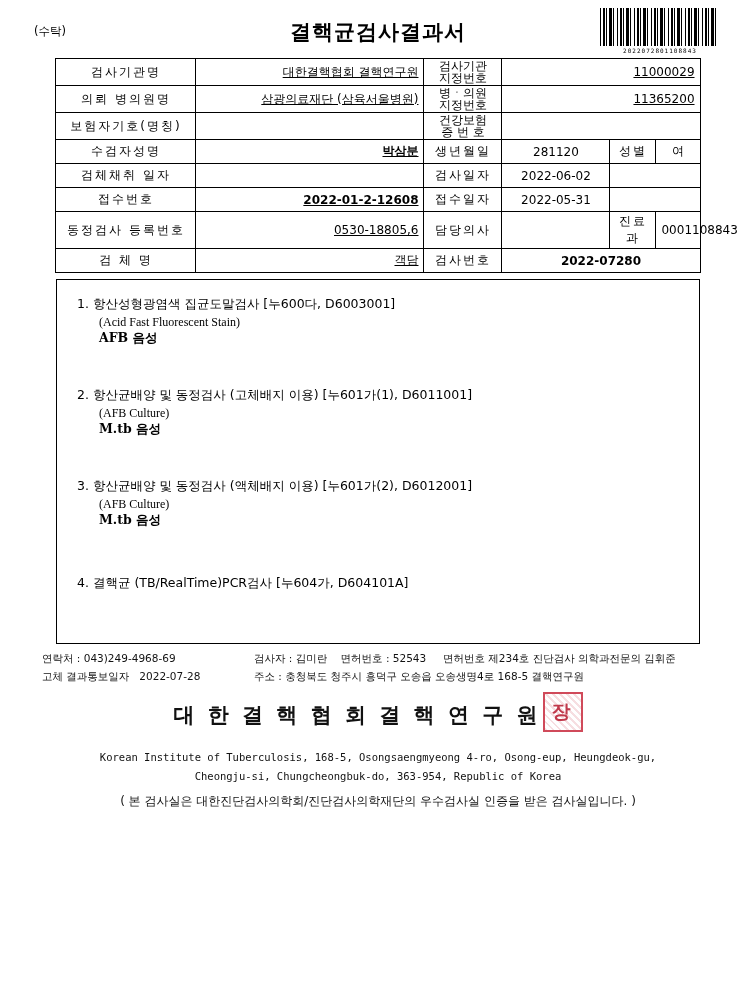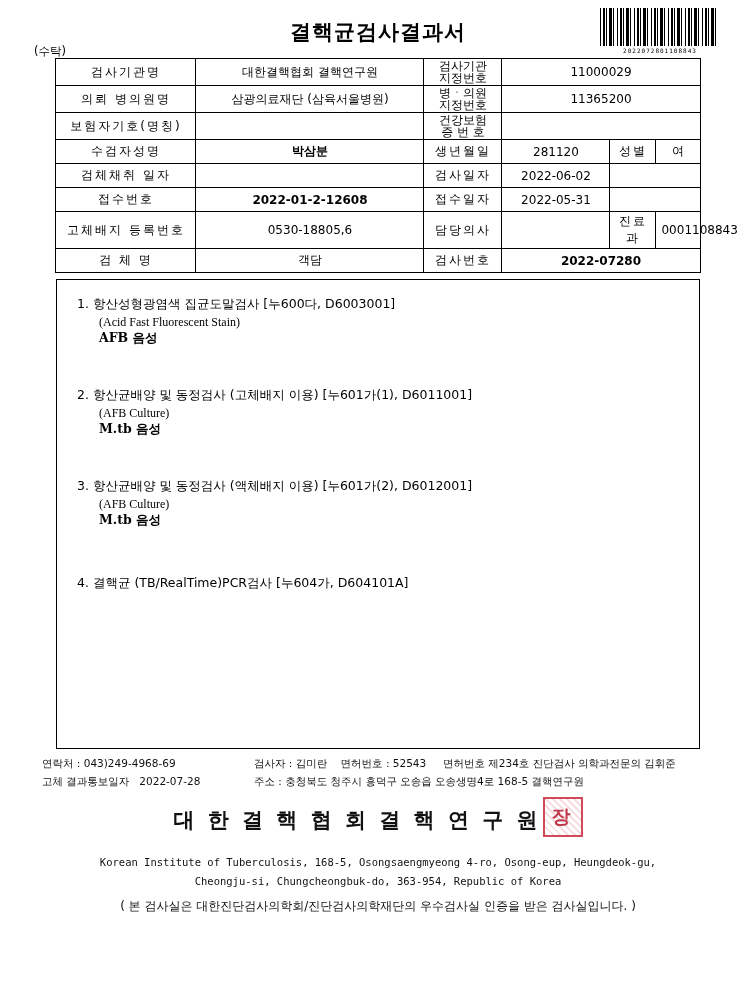--- a/index.html
+++ b/index.html
@@ -35,21 +35,21 @@
     top: 18px;
     text-align: center;
     font-family: Liberation Mono, monospace;
     font-size: 21px;
     font-weight: bold;
     letter-spacing: 1px;
   }
   .entrust-label {
     position: absolute;
     left: 34px;
-    top: 44px;
+    top: 24px;
     font-size: 11.5px;
     font-family: "DejaVu Sans", sans-serif;
   }
   .barcode-wrap {
     position: absolute;
     right: 36px;
     top: 8px;
     width: 120px;
     text-align: center;
   }
@@ -89,31 +89,31 @@
   td.lbl {
     text-align: center;
     letter-spacing: 2px;
   }
   td.lbl2 {
     text-align: center;
     font-size: 11px;
     line-height: 12px;
     letter-spacing: 0px;
   }
-  td.val { text-align: center; }
+  td.val { text-align: right; text-decoration: underline; }
   td.valc { text-align: center; }
   td.bold { font-weight: bold; }
   .tiny { font-size: 8px; }
 
   
   .results {
     width: 644px;
     margin: 6px auto 0 auto;
     border: 1px solid #000;
-    height: 470px;
+    height: 365px;
     box-sizing: border-box;
     padding: 16px 20px;
     position: relative;
   }
   .result-item { margin-bottom: 6px; }
   .r-line1 {
     font-size: 12.5px;
     font-family: "DejaVu Sans", sans-serif;
   }
   .r-line2 {
@@ -250,21 +250,21 @@
         <td class="valc" colspan="2"></td>
       </tr>
       <tr>
         <td class="lbl">접수번호</td>
         <td class="val bold">2022-01-2-12608</td>
         <td class="lbl">접수일자</td>
         <td class="valc">2022-05-31</td>
         <td class="valc" colspan="2"></td>
       </tr>
       <tr>
-        <td class="lbl">고체배지 등록번호</td>
+        <td class="lbl">동정검사 등록번호</td>
         <td class="val">0530-18805,6</td>
         <td class="lbl">담당의사</td>
         <td class="valc"></td>
         <td class="lbl">진료과</td>
         <td class="valc tiny">0001108843</td>
       </tr>
       <tr>
         <td class="lbl">검 체 명</td>
         <td class="val">객담</td>
         <td class="lbl">검사번호</td>

